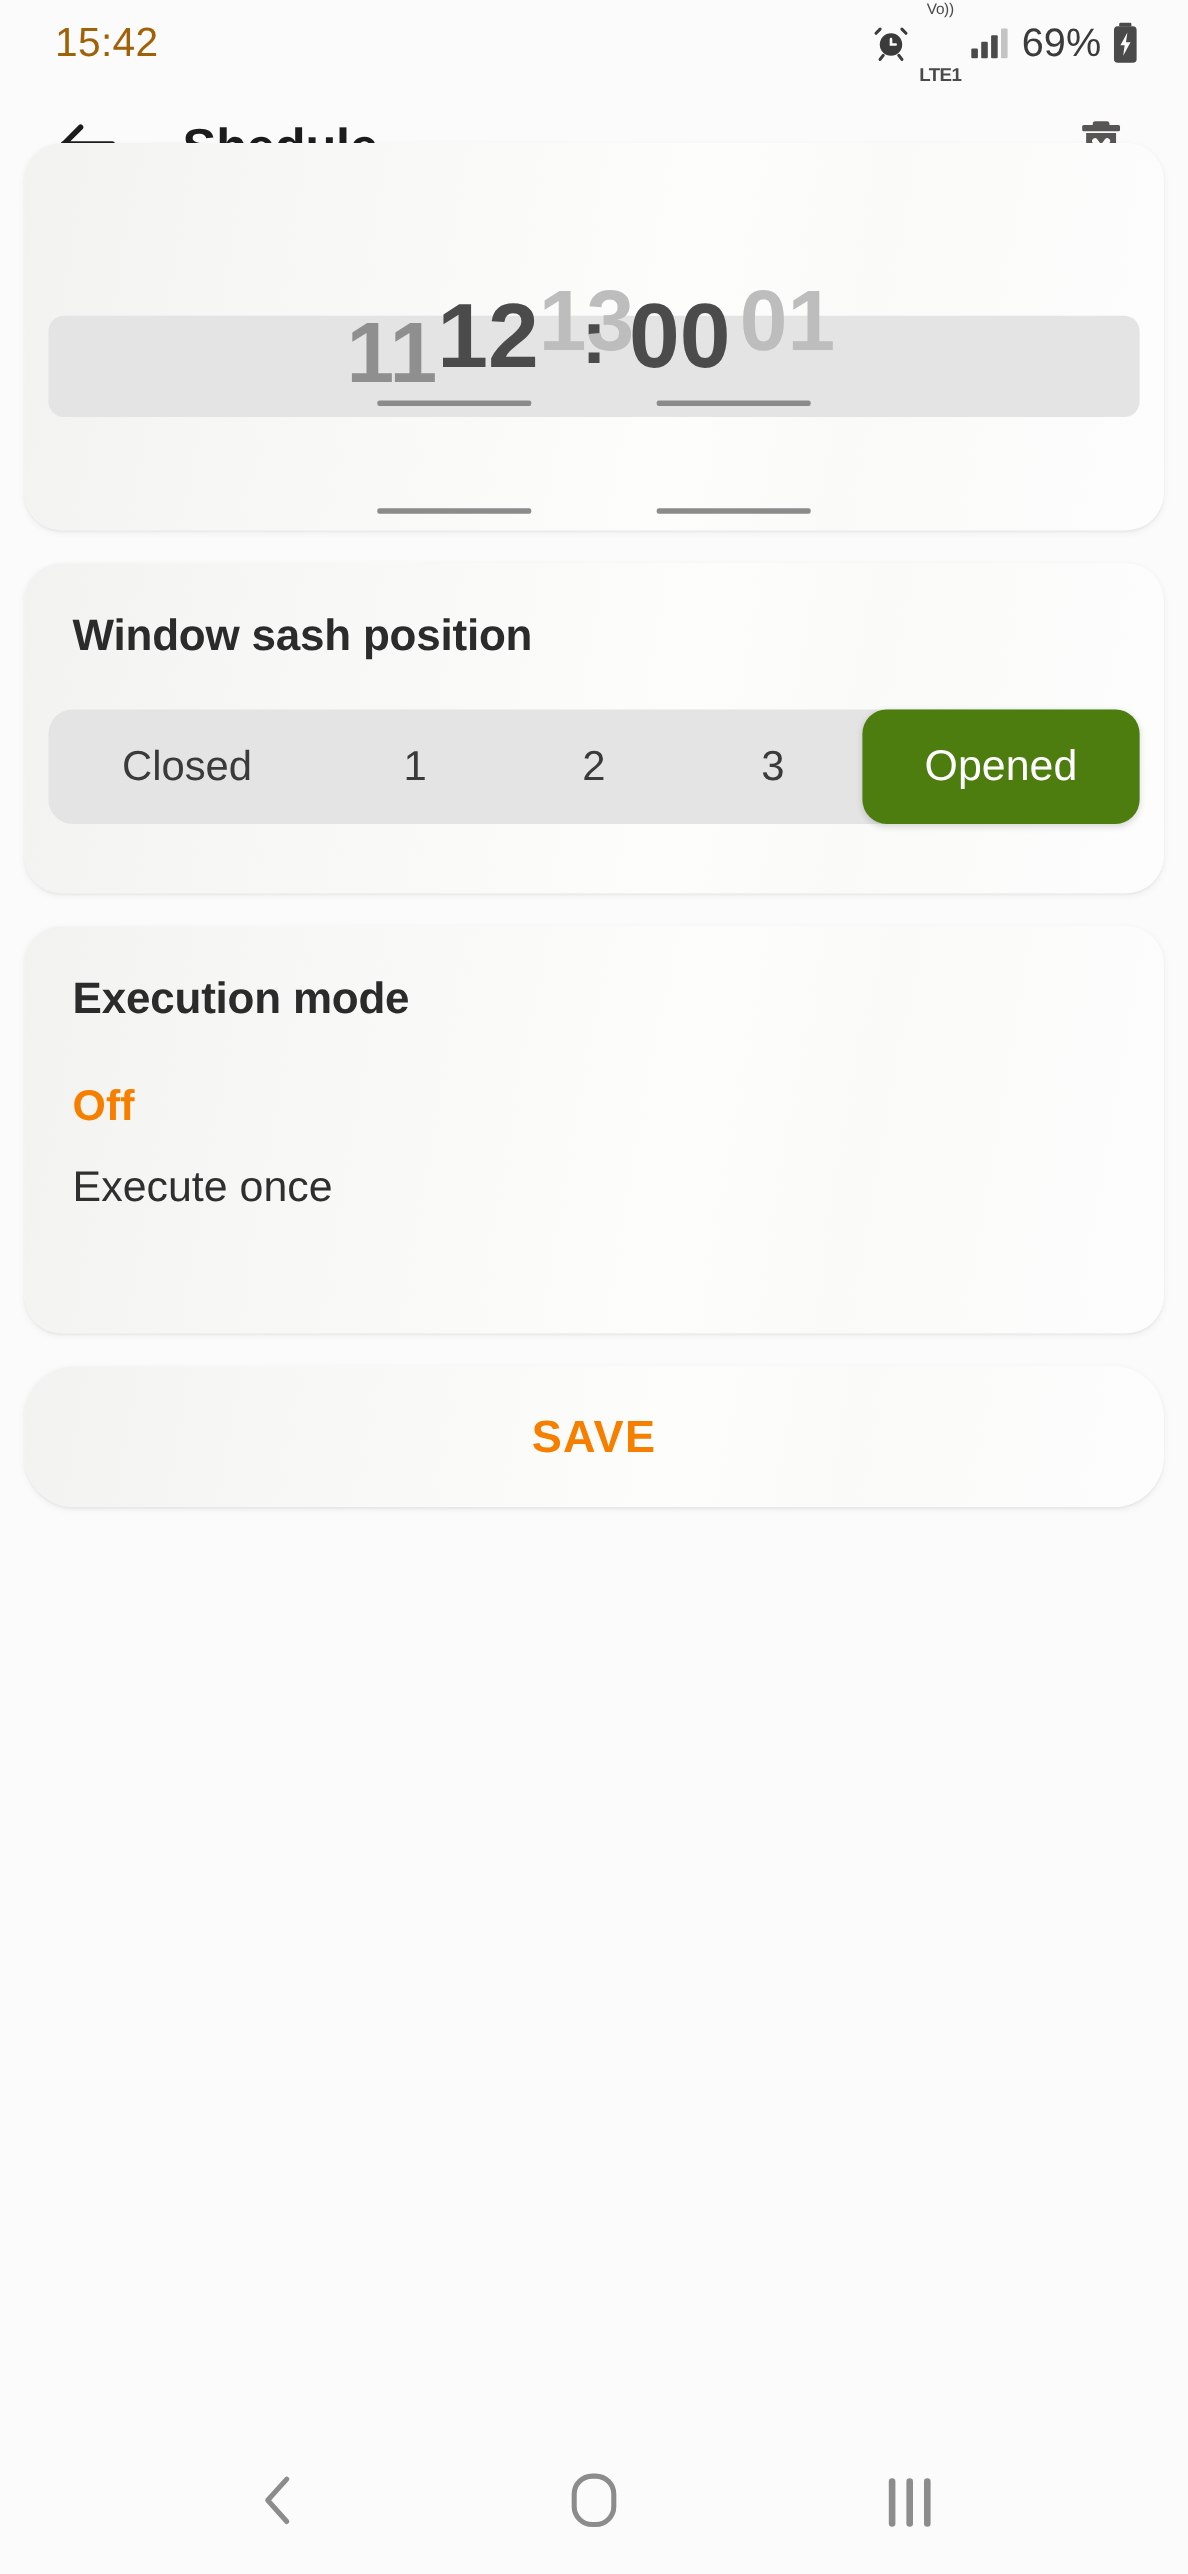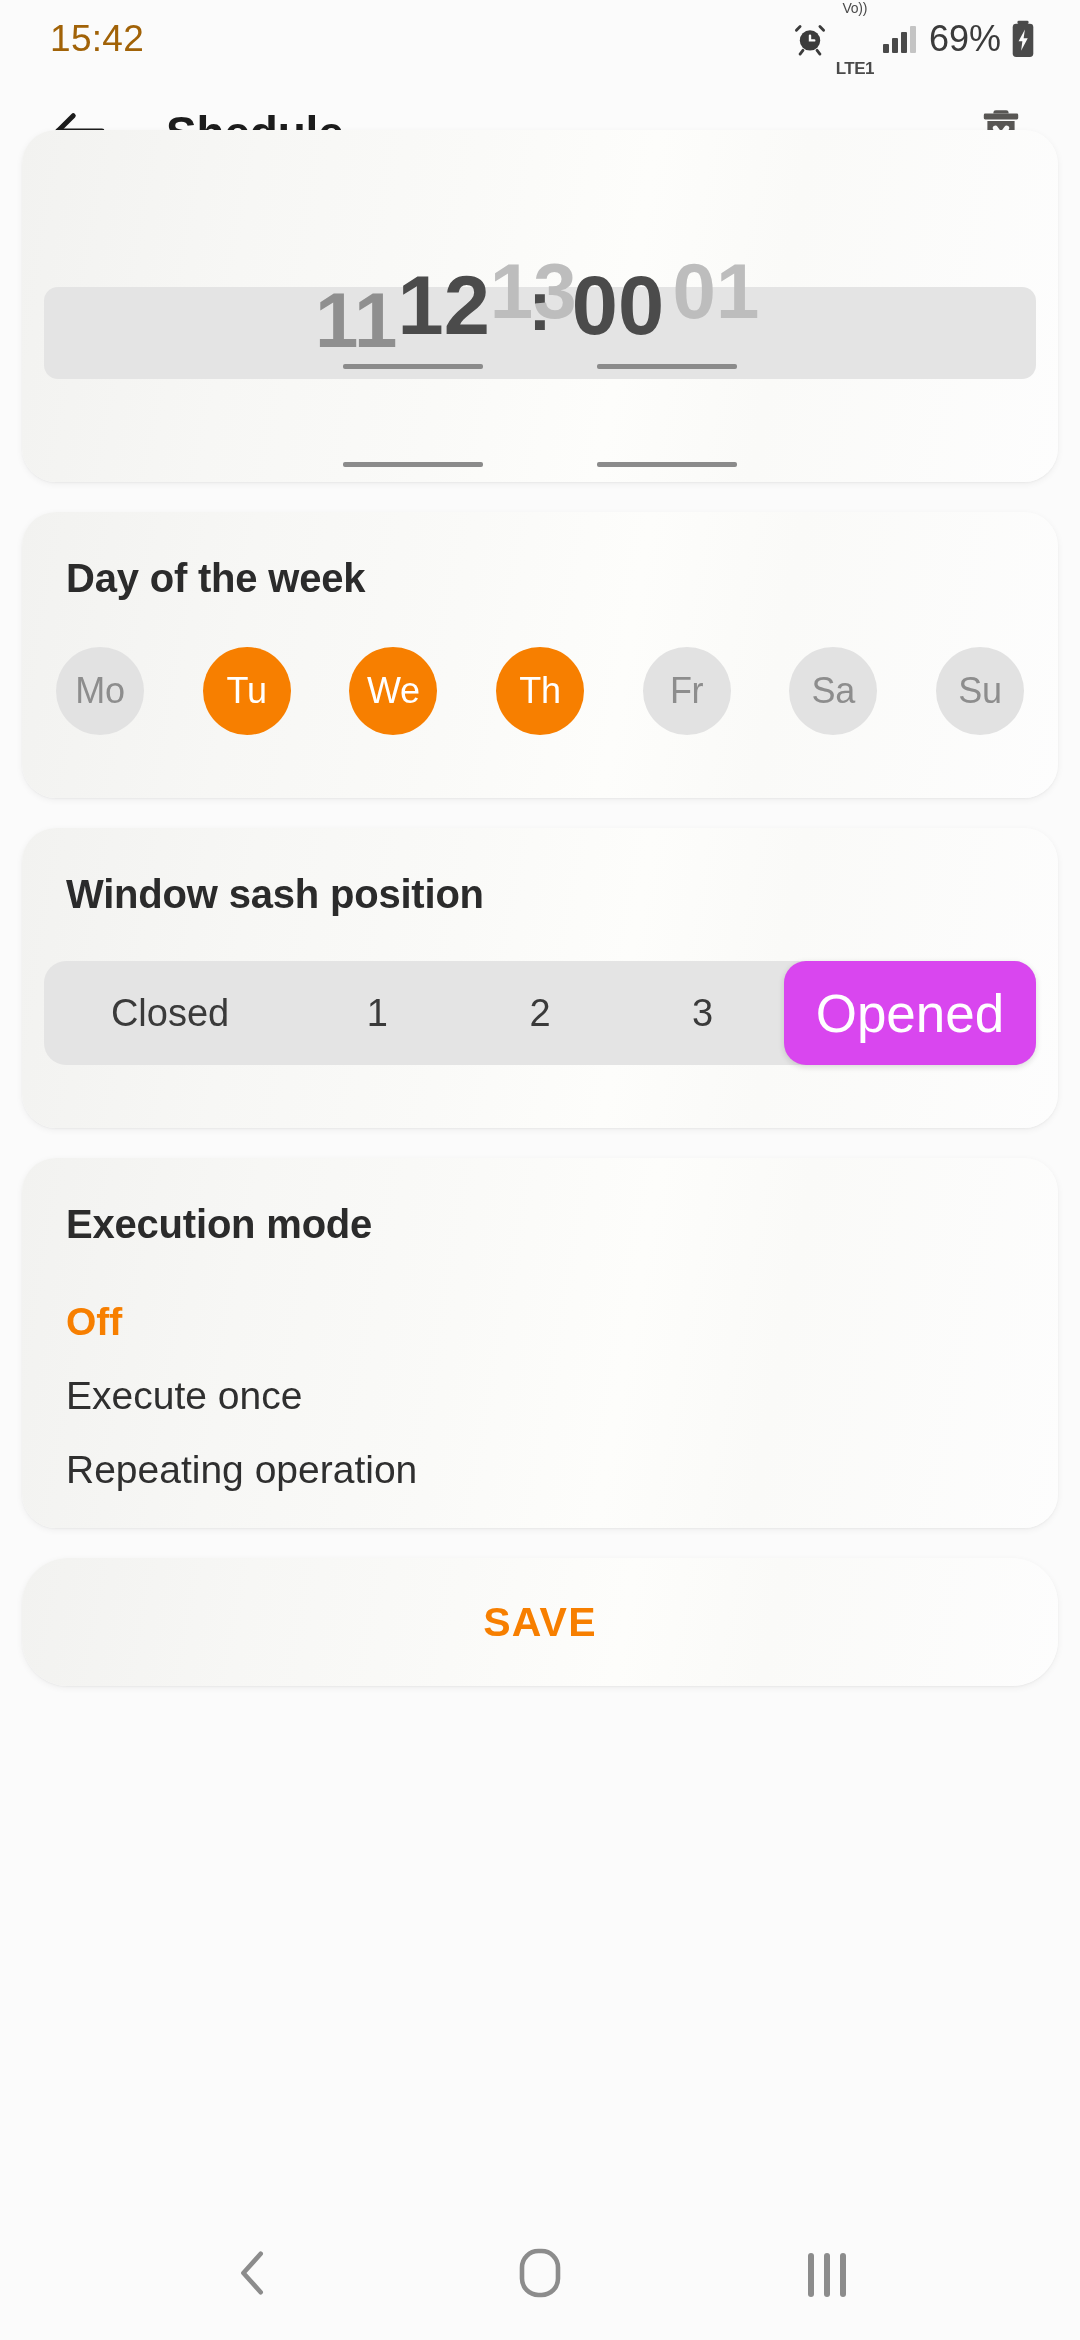--- a/index.html
+++ b/index.html
@@ -131,22 +131,22 @@
     display:flex; align-items:center;
     position:relative;
   }
   .seg{
     flex:1; height:104px;
     display:flex; align-items:center; justify-content:center;
     font-size:38px; color:#3a3a3a;
   }
   .seg.wide{ flex:1.55; }
   .seg.on{
-    background:#d946ef; color:#ffffff;
-    border-radius:22px; font-size:53px;
+    background:#4d7c0f; color:#ffffff;
+    border-radius:22px; font-size:39px;
     box-shadow:0 2px 6px rgba(0,0,0,.14);
   }
 
   
   .execcard{ height:370px; }
   .opt{
     padding:0 44px; height:74px;
     display:flex; align-items:center;
     font-size:39px; color:#2f2f2f;
   }
@@ -253,49 +253,36 @@
           <div class="divider top"></div>
           <div class="divider bot"></div>
           <div class="cell curr">00</div>
           <div class="cell next">01</div>
         </div>
 
       </div>
     </div>
   </div>
 
-  <div class="card daycard">
-    <div class="sec-title">Day of the week</div>
-    <div class="days">
-      <div class="day">Mo</div>
-      <div class="day on">Tu</div>
-      <div class="day on">We</div>
-      <div class="day on">Th</div>
-      <div class="day">Fr</div>
-      <div class="day">Sa</div>
-      <div class="day">Su</div>
-    </div>
-  </div>
 
   <div class="card sashcard">
     <div class="sec-title">Window sash position</div>
     <div class="segment">
       <div class="seg wide">Closed</div>
       <div class="seg">1</div>
       <div class="seg">2</div>
       <div class="seg">3</div>
       <div class="seg wide on">Opened</div>
     </div>
   </div>
 
   <div class="card execcard">
     <div class="sec-title">Execution mode</div>
     <div class="opt first on">Off</div>
     <div class="opt">Execute once</div>
-    <div class="opt">Repeating operation</div>
   </div>
 
   <div class="card savecard">
     <div class="save-label">SAVE</div>
   </div>
 
 </div>
 
 <div class="navbar">
   <div class="navbtn">

